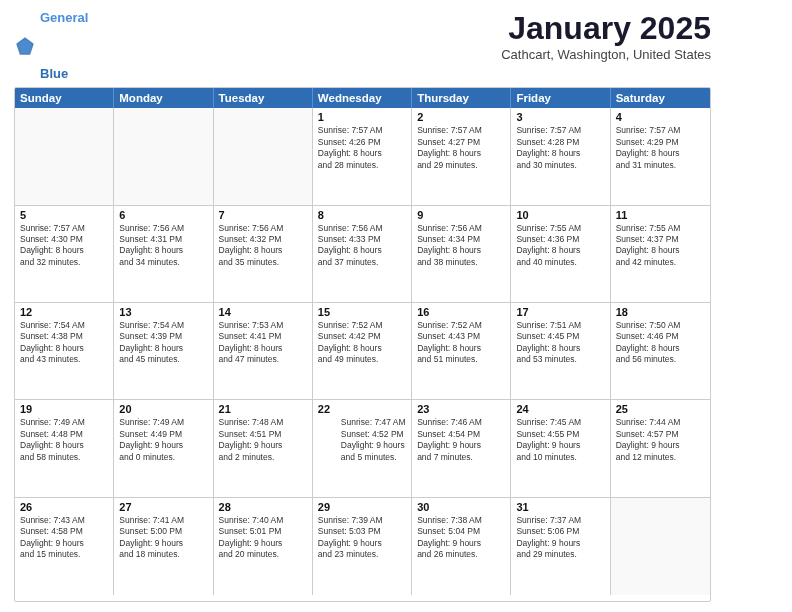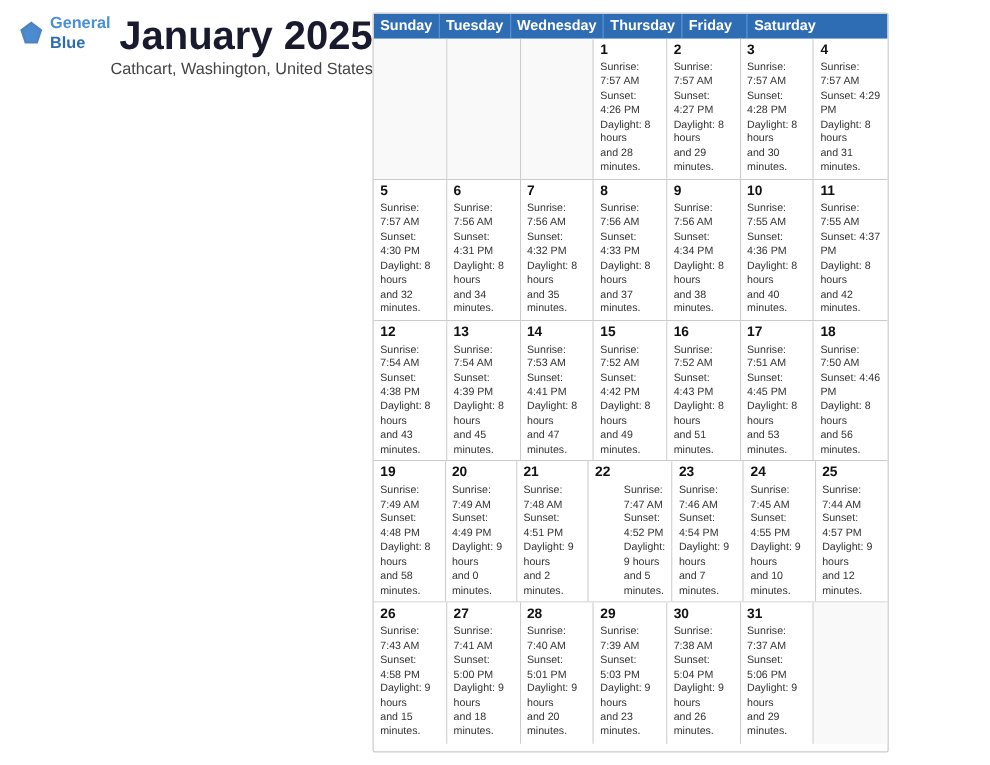--- a/index.html
+++ b/index.html
@@ -8,21 +8,21 @@
       height: 612px;
       font-family: Arial, sans-serif;
       background: #fff;
       overflow: hidden;
     }
     .page {
       width: 725px;
       height: 612px;
       padding: 10px 14px;
       display: flex;
-      flex-direction: row;
+      flex-direction: column;
     }
     .header {
       display: flex;
       align-items: flex-start;
       justify-content: space-between;
       margin-bottom: 6px;
     }
     .logo {
       display: flex;
       align-items: center;
@@ -111,32 +111,33 @@
 
 <div class="page">
   <div class="header">
     <div class="logo">
       <svg class="logo-icon" viewBox="0 0 30 30">
         <polygon points="15,3 27,12 22,27 8,27 3,12" fill="#2e6db4" opacity="0.85"></polygon>
         <polygon points="15,6 24,13 20,25 10,25 6,13" fill="#4a90d9" opacity="0.7"></polygon>
       </svg>
       <div class="logo-text">
         <div><span>General</span></div>
-        <div style="color:#2e6db4;">Blue</div>
+        <div style="color:#2e6db4;margin-top:40px;">Blue</div>
       </div>
     </div>
     <div class="title-area">
       <div class="month-title">January 2025</div>
       <div class="location">Cathcart, Washington, United States</div>
     </div>
   </div>
 
   <div class="calendar">
     <div class="cal-header">
     <div class="cal-header-cell">Sunday</div>
+        <div class="cal-header-cell">Monday</div>
         <div class="cal-header-cell">Tuesday</div>
         <div class="cal-header-cell">Wednesday</div>
         <div class="cal-header-cell">Thursday</div>
         <div class="cal-header-cell">Friday</div>
         <div class="cal-header-cell">Saturday</div>
       </div>
     <div class="cal-body">
     <div class="cal-row">
           <div class="cal-cell empty"></div>
           <div class="cal-cell empty"></div>

